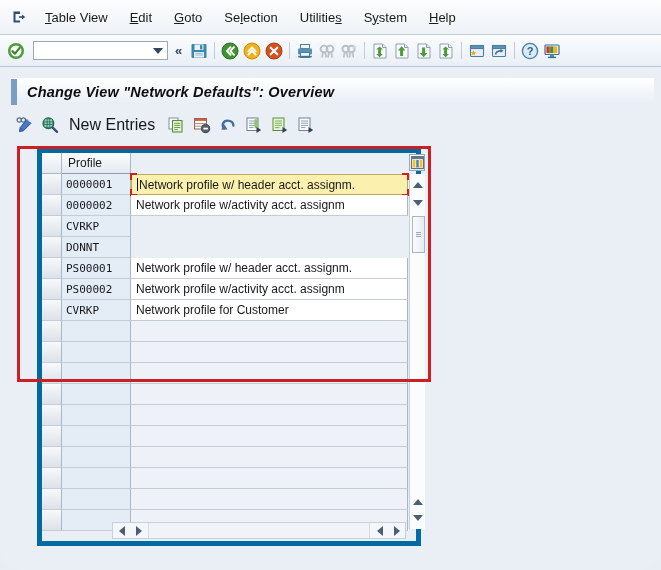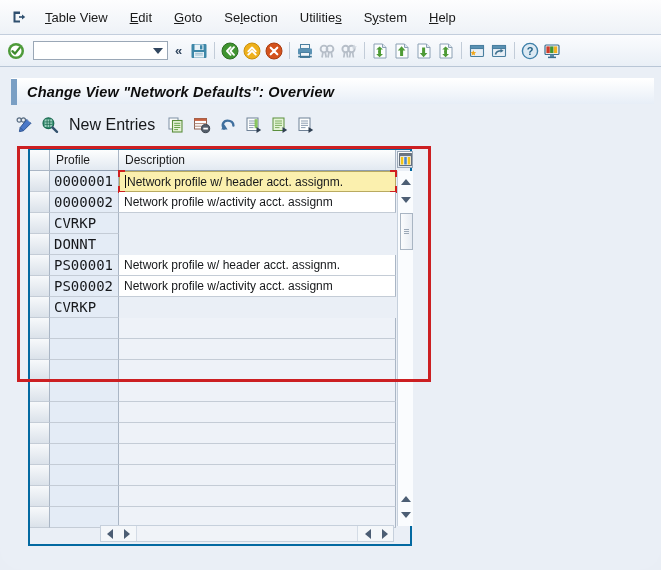--- a/index.html
+++ b/index.html
@@ -105,24 +105,24 @@
     display: flex; align-items: center; justify-content: center;
     cursor: default;
   }
   .newentries {
     font-size: 16px; color: #16181b; margin: 0 8px 0 6px;
     cursor: default; white-space: nowrap;
   }
 
   
   .tablepanel {
-    position: absolute; left: 28px; top: 148px;
+    position: absolute; left: 37px; top: 148px;
     width: 384px; height: 398px;
     background: #eaeff6;
-    border: 2px solid #0369a1;
+    border: 5px solid #0369a1;
     box-sizing: border-box;
   }
   .grid {
     position: absolute; left: 0; top: 0;
     width: 366px; height: 376px;
     box-sizing: border-box;
   }
   .hdrrow {
     position: absolute; left: 0; top: 0;
     width: 366px; height: 21px;
@@ -159,21 +159,21 @@
     box-sizing: border-box;
     cursor: default;
   }
   .cell-profile {
     width: 69px; height: 21px;
     background: #e4ecf6;
     border-right: 1px solid #aab6c5;
     border-bottom: 1px solid #c4ccd6;
     box-sizing: border-box;
     font-family: "DejaVu Sans Mono", monospace;
-    font-size: 14px; color: #16181b;
+    font-size: 11px; color: #16181b;
     display: flex; align-items: center;
     padding-left: 4px;
     cursor: default;
   }
   .cell-desc {
     width: 277px; height: 21px;
     background: #ffffff;
     border-right: 1px solid #aab6c5;
     border-bottom: 1px solid #c4ccd6;
     box-sizing: border-box;
@@ -544,21 +544,20 @@
     </div>
   </div>
 
   <div class="tablepanel">
 
     <div class="grid">
 
       <div class="hdrrow">
         <div class="hdr-selcell"></div>
         <div class="hdr-cell hdr-profile">Profile</div>
-        <div class="hdr-cell hdr-desc">Description</div>
       </div>
 
       <div id="rows-container" style="position:absolute; left:0; top:21px; width:366px;">
           <div class="datarow">
             <div class="sel-cell"></div>
             <div class="cell-profile">0000001</div>
             <div class="cell-desc focused">
               <span class="brk tl"></span>
               <span class="brk tr"></span>
               <span class="brk bl"></span>
@@ -586,20 +585,21 @@
             <div class="cell-desc">Network profile w/ header acct. assignm.</div>
           </div>
           <div class="datarow">
             <div class="sel-cell"></div>
             <div class="cell-profile">PS00002</div>
             <div class="cell-desc">Network profile w/activity acct. assignm</div>
           </div>
           <div class="datarow">
             <div class="sel-cell"></div>
             <div class="cell-profile">CVRKP</div>
+            <div class="cell-desc">Network profile for Customer</div>
           </div>
           <div class="datarow emptyrow">
             <div class="sel-cell"></div>
             <div class="cell-profile"></div>
             <div class="cell-desc"></div>
           </div>
           <div class="datarow emptyrow">
             <div class="sel-cell"></div>
             <div class="cell-profile"></div>
             <div class="cell-desc"></div>

